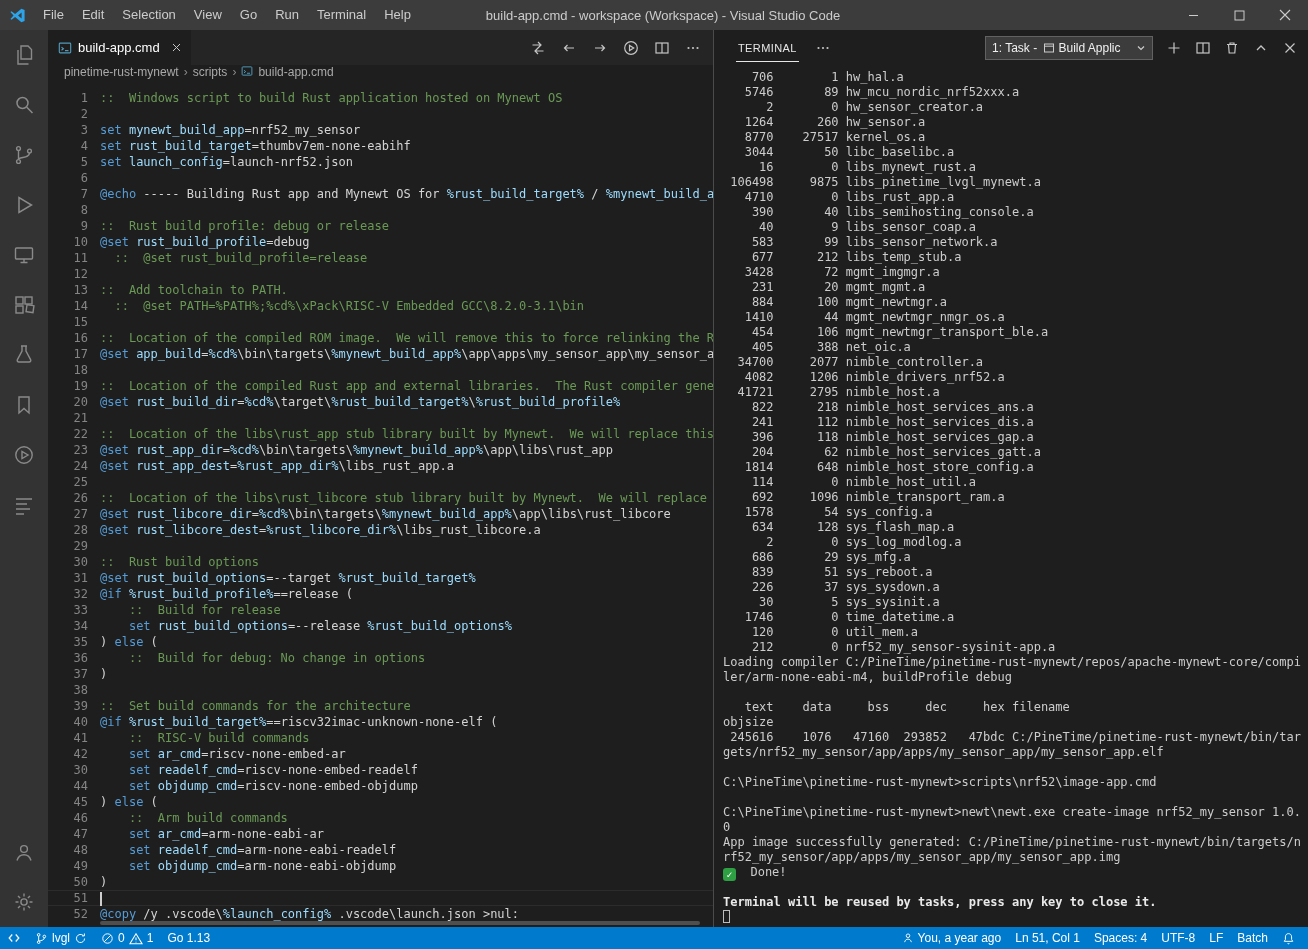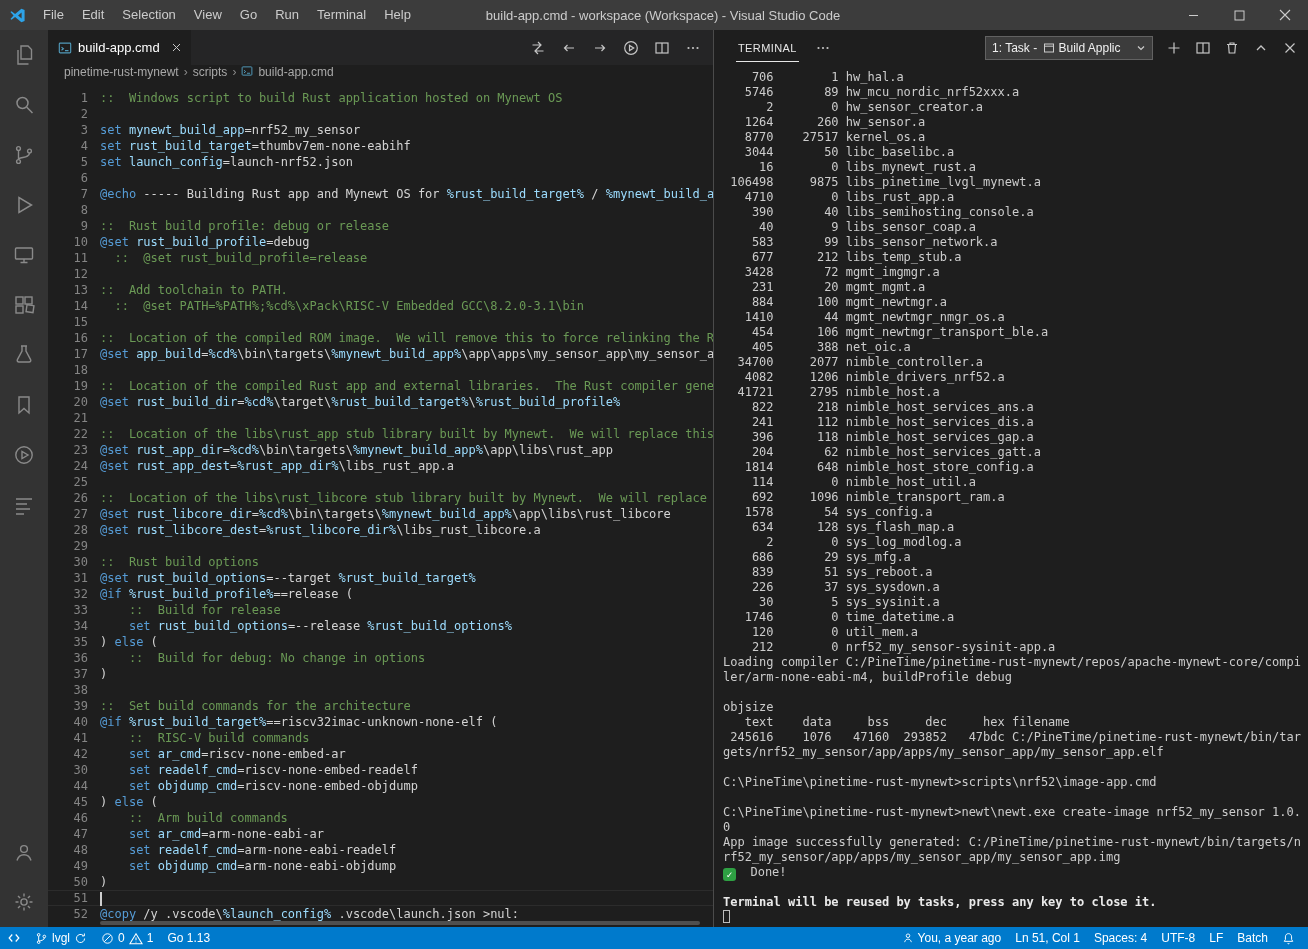--- a/index.html
+++ b/index.html
@@ -392,22 +392,22 @@
             <div class="tline">    686       29 sys_mfg.a</div>
             <div class="tline">    839       51 sys_reboot.a</div>
             <div class="tline">    226       37 sys_sysdown.a</div>
             <div class="tline">     30        5 sys_sysinit.a</div>
             <div class="tline">   1746        0 time_datetime.a</div>
             <div class="tline">    120        0 util_mem.a</div>
             <div class="tline">    212        0 nrf52_my_sensor-sysinit-app.a</div>
             <div class="tline">Loading compiler C:/PineTime/pinetime-rust-mynewt/repos/apache-mynewt-core/compi</div>
             <div class="tline">ler/arm-none-eabi-m4, buildProfile debug</div>
             <div class="tline"></div>
+            <div class="tline">   text    data     bss     dec     hex filename</div>
             <div class="tline">objsize</div>
-            <div class="tline">   text    data     bss     dec     hex filename</div>
             <div class="tline"> 245616    1076   47160  293852   47bdc C:/PineTime/pinetime-rust-mynewt/bin/tar</div>
             <div class="tline">gets/nrf52_my_sensor/app/apps/my_sensor_app/my_sensor_app.elf</div>
             <div class="tline"></div>
             <div class="tline">C:\PineTime\pinetime-rust-mynewt&gt;scripts\nrf52\image-app.cmd</div>
             <div class="tline"></div>
             <div class="tline">C:\PineTime\pinetime-rust-mynewt&gt;newt\newt.exe create-image nrf52_my_sensor 1.0.</div>
             <div class="tline">0</div>
             <div class="tline">App image successfully generated: C:/PineTime/pinetime-rust-mynewt/bin/targets/n</div>
             <div class="tline">rf52_my_sensor/app/apps/my_sensor_app/my_sensor_app.img</div>
             <div class="tline"><span class="done-badge">✓</span>  Done!</div>

